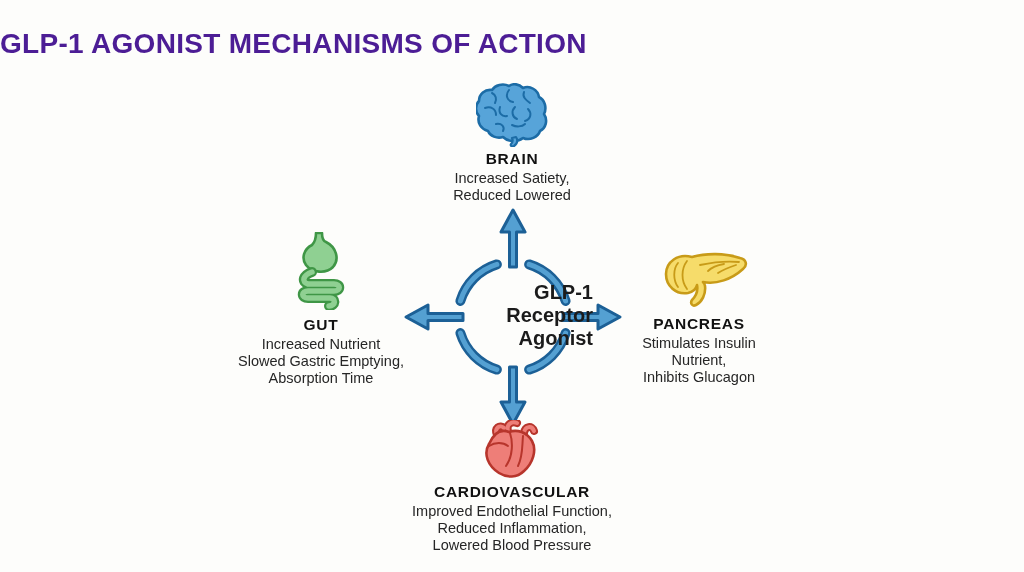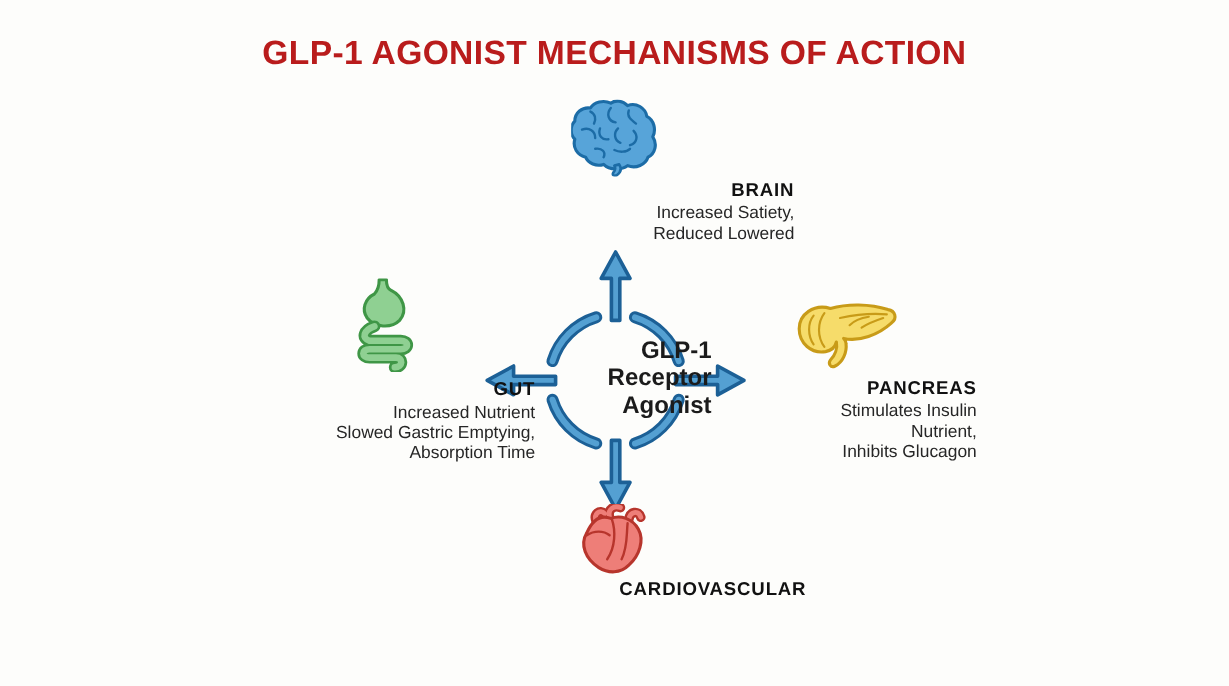--- a/index.html
+++ b/index.html
@@ -5,24 +5,24 @@
   html,body{margin:0;padding:0;}
   body{
     width:1024px;height:572px;
     background:#fdfdfb;
     font-family:"Liberation Sans","DejaVu Sans",sans-serif;
     position:relative;overflow:hidden;
   }
   .stage{position:absolute;inset:0;width:1024px;height:572px;}
   .abs{position:absolute;}
   .title{
-    left:0;right:0;top:28px;text-align:center;
-    font-size:28px;font-weight:800;letter-spacing:.3px;color:#b91c1c;
+    left:0;right:0;top:28px;text-align:left;
+    font-size:28px;font-weight:800;letter-spacing:.3px;color:#4c1d95;
   }
-  .node-text{text-align:right;color:#222;}
+  .node-text{text-align:center;color:#222;}
   .node-label{
     font-size:15.5px;font-weight:800;letter-spacing:.7px;color:#111;
     line-height:19px;margin-bottom:2px;
   }
   .node-desc span{display:block;font-size:14.5px;line-height:16.8px;color:#262626;}
   .hub-label{
     text-align:right;font-size:20px;font-weight:800;color:#1b1b1b;line-height:23px;
   }
   .hub-label span{display:block;}
   svg{display:block;}
@@ -149,15 +149,20 @@
       <g fill="none" stroke="#b7352c" stroke-width="2" stroke-linecap="round">
         <path d="M31 13 C34 22 34 36 27 46"></path>
         <path d="M44 16 C43 26 44 36 39 46"></path>
         <path d="M10 26 C16 22 24 22 29 26"></path>
       </g>
     </svg>
   </div>
 
   <div class="abs node-text" style="left:352px;top:482px;width:320px;">
     <div class="node-label">CARDIOVASCULAR</div>
+    <div class="node-desc">
+      <span>Improved Endothelial Function,</span>
+      <span>Reduced Inflammation,</span>
+      <span>Lowered Blood Pressure</span>
+    </div>
   </div>
 
 </div>
 
 </body></html>

